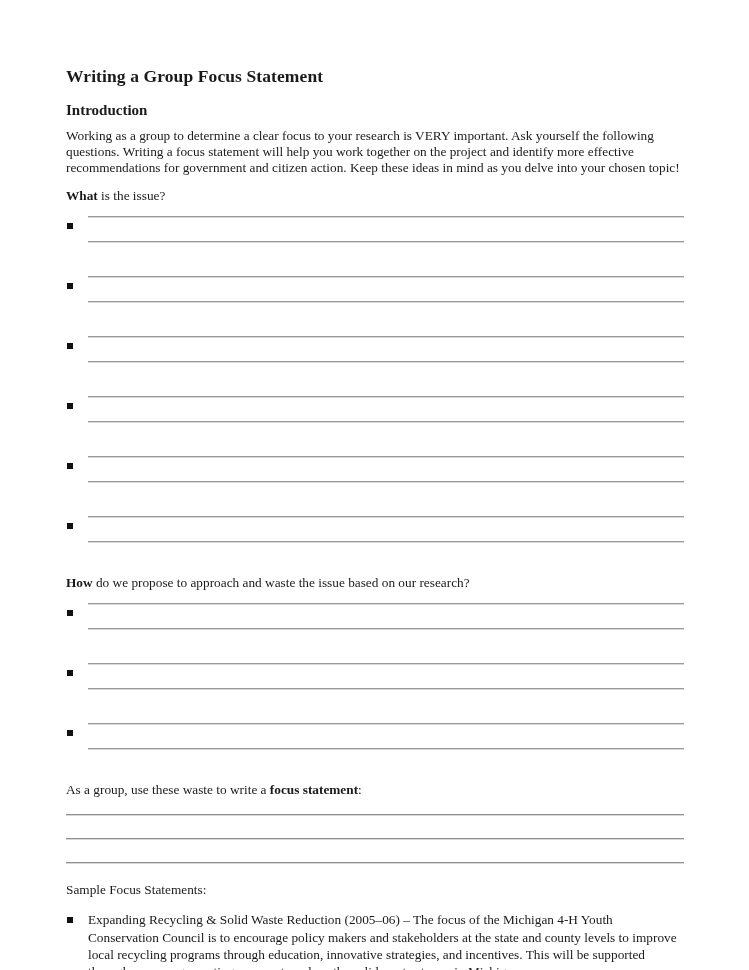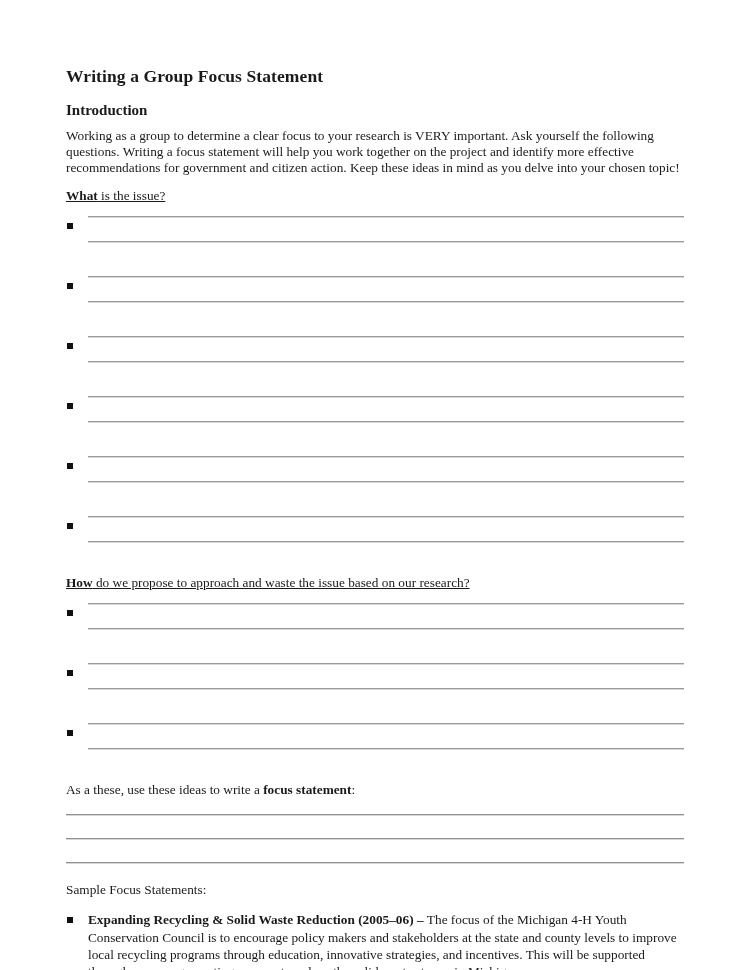--- a/index.html
+++ b/index.html
@@ -47,21 +47,20 @@
   .intro {
     font-size: 13.3px;
     line-height: 16px;
     margin: 0 0 11px 0;
     text-align: left;
   }
   .question {
     font-size: 13.3px;
     line-height: 17px;
     margin: 0 0 7px 0;
-    text-decoration: underline;
   }
   .question b { font-weight: bold; }
 
   .prompt {
     font-size: 13.3px;
     line-height: 17px;
     margin: 0 0 9px 0;
   }
   .prompt b { font-weight: bold; }
 
@@ -113,21 +112,21 @@
     position: relative;
     padding-left: 22px;
   }
   .sample-row .sq-bullet {
     top: 6px;
   }
   .sample-text {
     font-size: 13.3px;
     line-height: 17.4px;
   }
-  .sample-text .lead { font-weight: bold; }
+  .sample-text .lead { font-weight: normal; }
 </style>
 </head>
 <body>
 
 <div class="page">
   <div class="content">
 
     <h1 class="doc-title">Writing a Group Focus Statement</h1>
 
     <h2 class="section-heading">Introduction</h2>
@@ -201,21 +200,21 @@
       </div>
       <div class="bullet-row">
         <span class="sq-bullet"></span>
         <div class="rules">
           <div class="rule first"></div>
           <div class="rule second"></div>
         </div>
       </div>
     </div>
 
-    <p class="prompt"><span>As a these, use these ideas to write a </span><b>focus statement</b><span>:</span></p>
+    <p class="prompt"><span>As a group, use these waste to write a </span><b>focus statement</b><span>:</span></p>
     <div class="fs-rules">
       <div class="fs-rule r1"></div>
       <div class="fs-rule r2"></div>
       <div class="fs-rule r3"></div>
     </div>
 
     <h3 class="samples-heading">Sample Focus Statements:</h3>
     <div class="sample-row">
       <span class="sq-bullet"></span>
       <p class="sample-text"><span class="lead">Expanding Recycling &amp; Solid Waste Reduction (2005–06) – </span><span>The focus of the Michigan 4-H Youth Conservation Council is to encourage policy makers and stakeholders at the state and county levels to improve local recycling programs through education, innovative strategies, and incentives. This will be supported through revenue generating sources to reduce the solid waste stream in Michigan.</span></p>

